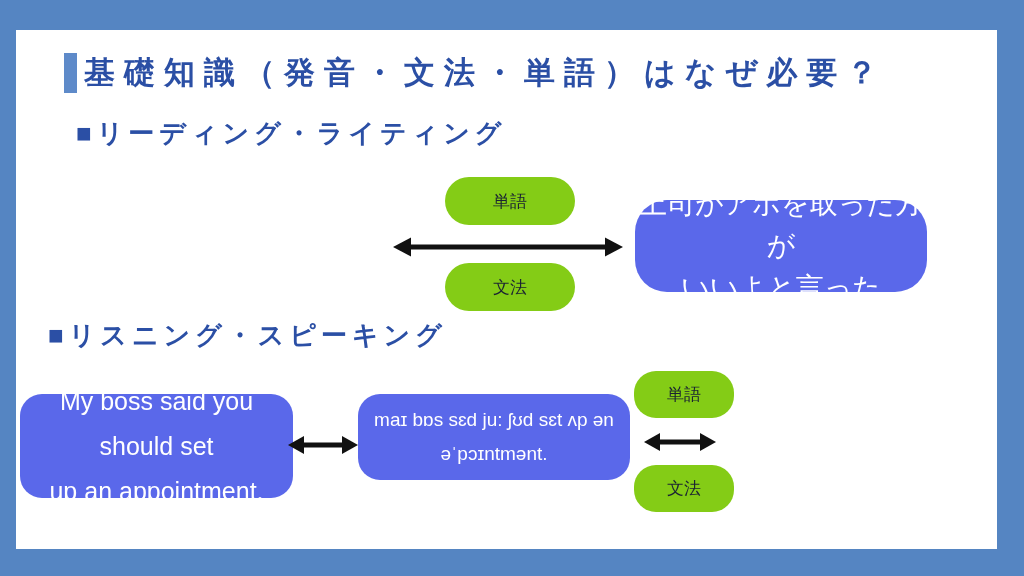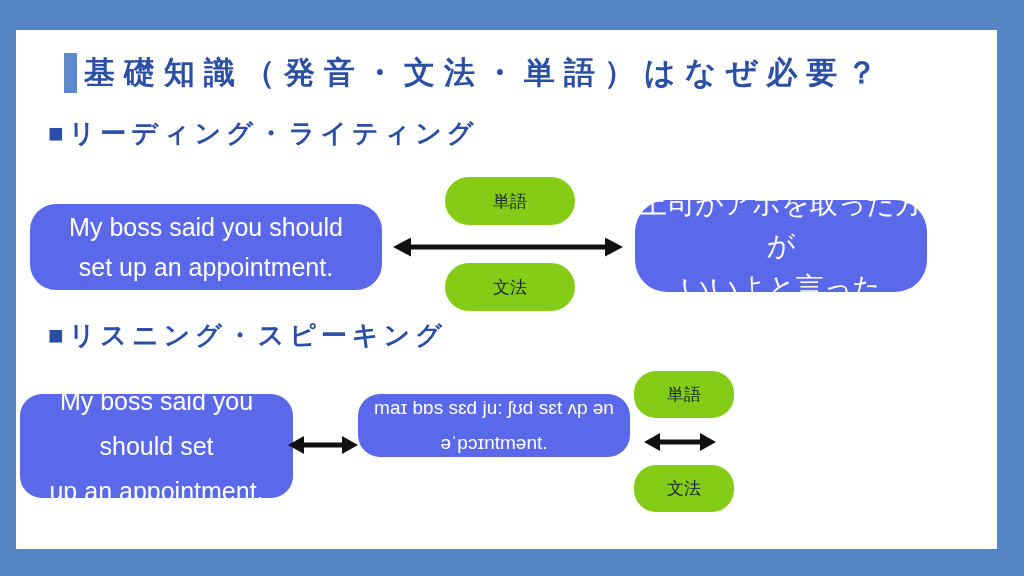--- a/index.html
+++ b/index.html
@@ -21,32 +21,32 @@
   .title-text {
     font-size:31px; font-weight:bold; color:#2B4FA5;
     letter-spacing:9px; white-space:nowrap;
   }
   
   .section-heading {
     position:absolute; left:32px;
     font-size:26px; font-weight:bold; color:#2B4FA5;
     letter-spacing:5px; white-space:nowrap;
   }
-  #s1-heading { top:86px; }
+  #s1-heading { top:86px;margin-left:28px; }
   #s2-heading { top:288px; }
   
   .sentence-box {
     position:absolute; background:#5A68EA; color:#ffffff;
     display:flex; align-items:center; justify-content:center;
     text-align:center; white-space:pre-line;
   }
   #box1-en  { left:14px;  top:174px; width:352px; height:86px; border-radius:26px; font-size:25px; line-height:1.62; }
   #box1-ja  { left:619px; top:170px; width:292px; height:92px; border-radius:32px; font-size:28px; line-height:1.5; }
   #box2-en  { left:4px;   top:364px; width:273px; height:104px; border-radius:22px; font-size:25px; line-height:1.8; }
-  #box2-ipa { left:342px; top:364px; width:272px; height:63px; border-radius:22px; font-size:19px; line-height:1.8; }
+  #box2-ipa { left:342px; top:364px; width:272px; height:86px; border-radius:22px; font-size:19px; line-height:1.8; }
   #box2-ja  { left:719px; top:365px; width:260px; height:91px; border-radius:24px; font-size:18px; line-height:1.8; }
   
   .pill {
     position:absolute; background:#84cc16; color:#1A2233;
     display:flex; align-items:center; justify-content:center;
     font-size:17px; border-radius:24px;
   }
   #pill-s1-word    { left:429px; top:147px; width:130px; height:48px; }
   #pill-s1-grammar { left:429px; top:233px; width:130px; height:48px; }
   #pill-s2-word    { left:618px; top:341px; width:100px; height:47px; border-radius:22px; }
@@ -63,22 +63,20 @@
 
 <div class="content">
 
   <div class="title-row">
     <div class="accent-bar"></div>
     <div class="title-text">基礎知識（発音・文法・単語）はなぜ必要？</div>
   </div>
 
   <div class="section-heading" id="s1-heading"><span>■</span><span>リーディング・ライティング</span></div>
 
-  <div class="sentence-box" id="box1-en">My boss said you should
-set up an appointment.</div>
 
   <div class="pill" id="pill-s1-word">単語</div>
 
   <svg class="arrow" id="arrow1" width="230" height="26" viewBox="0 0 230 26">
     <line x1="14" y1="13" x2="216" y2="13" stroke="#111111" stroke-width="5"></line>
     <polygon points="0,13 18,3.5 18,22.5" fill="#111111"></polygon>
     <polygon points="230,13 212,3.5 212,22.5" fill="#111111"></polygon>
   </svg>
 
   <div class="pill" id="pill-s1-grammar">文法</div>

